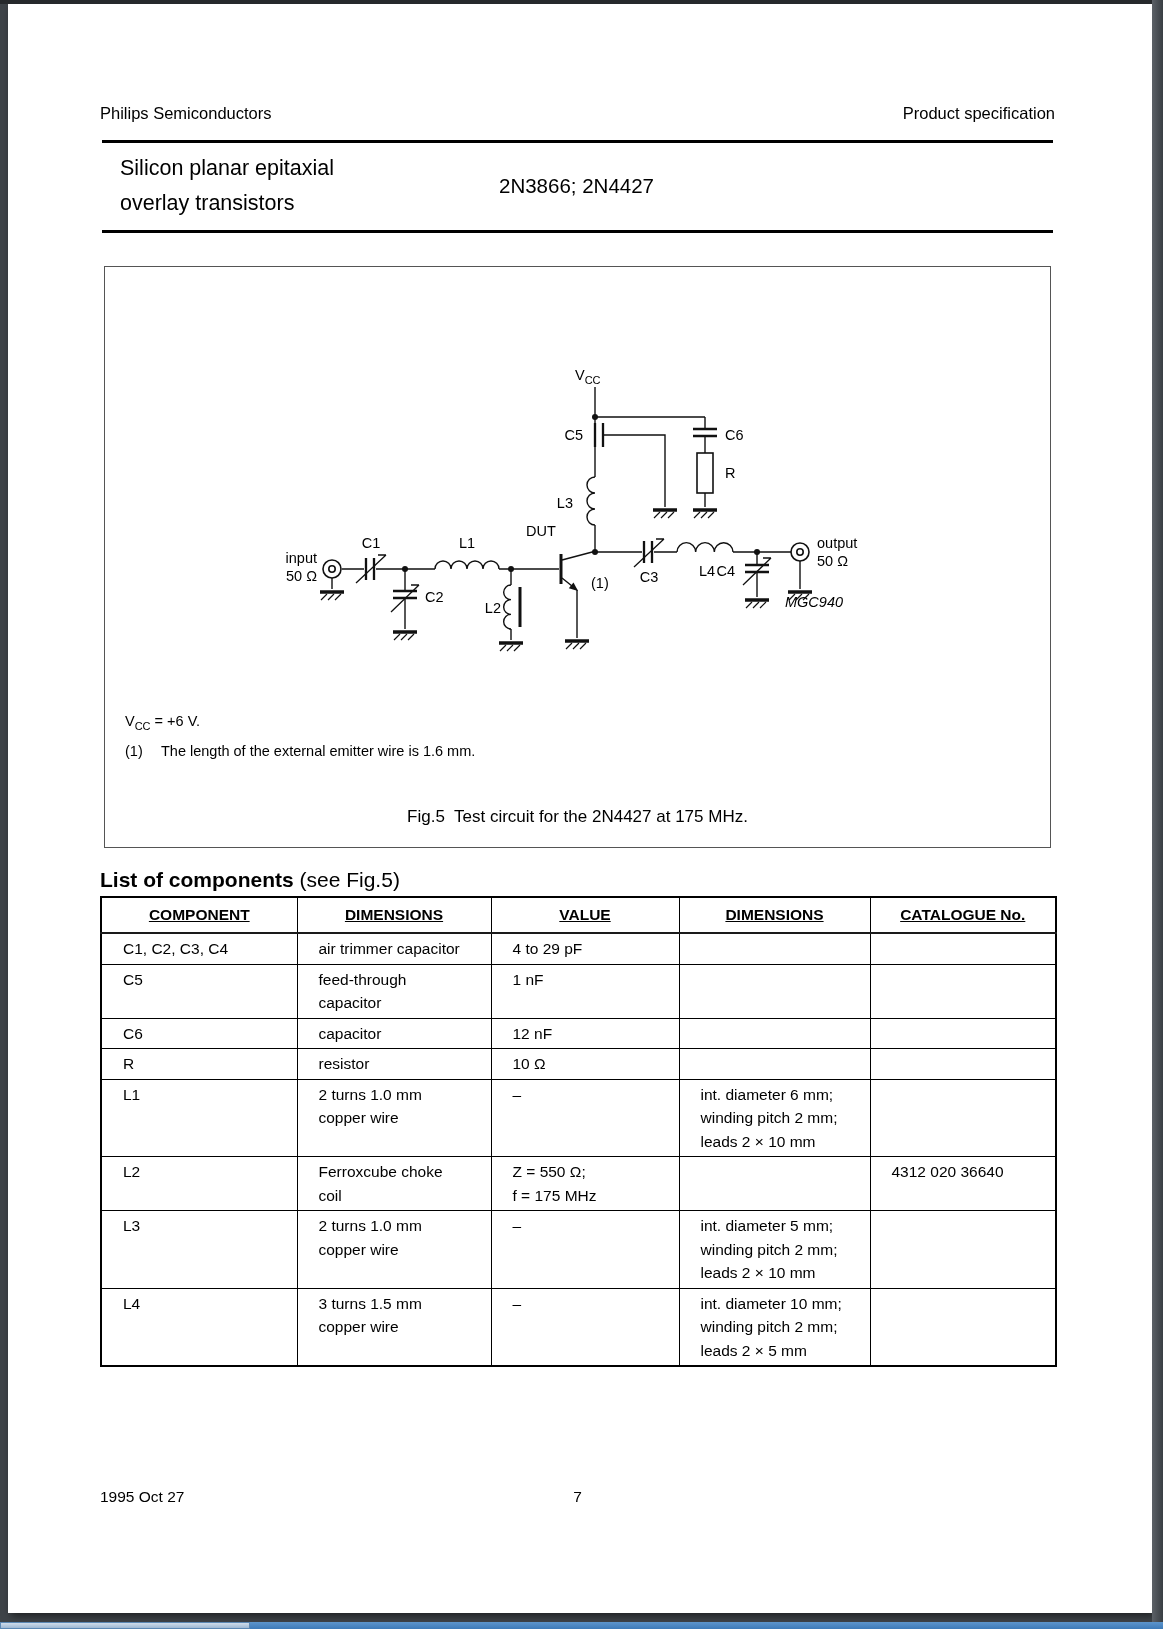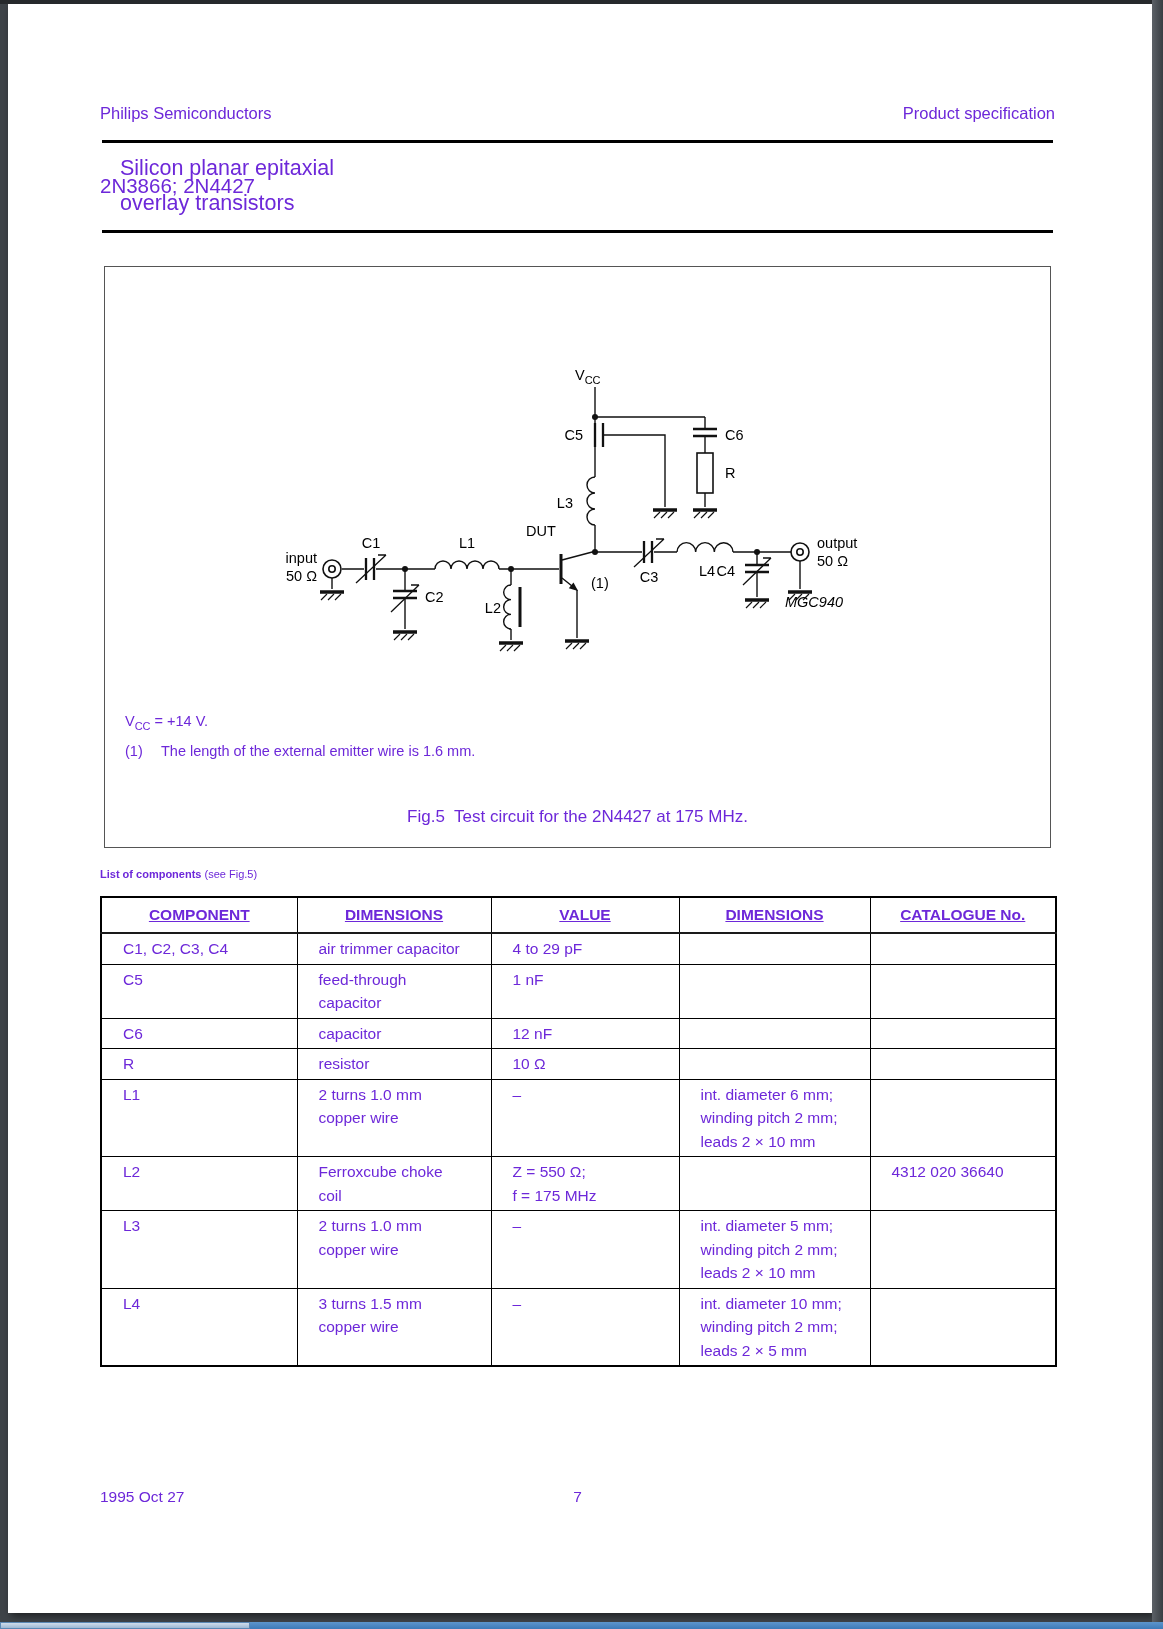--- a/index.html
+++ b/index.html
@@ -1,45 +1,45 @@
 <!DOCTYPE html>
 <html><head>
 <meta charset="utf-8">
 <style>
   html,body{margin:0;padding:0;background:#2e3236;}
   .viewport{position:relative;width:1163px;height:1629px;background:#3f4449;overflow:hidden;
-            font-family:"Liberation Sans",sans-serif;color:#6d28d9;}
+            font-family:"Liberation Sans",sans-serif;color:#000000;}
   .top-strip{position:absolute;top:0;left:0;width:100%;height:4px;background:#26292c;}
   .right-shade{position:absolute;top:0;left:1152px;width:11px;height:100%;
                background:linear-gradient(90deg,#5c6167,#393e43);}
   .page{position:absolute;left:8px;top:4px;width:1144px;height:1609px;background:#ffffff;
         box-shadow:3px 3px 8px rgba(0,0,0,.55);}
 
   
   .running-header{position:absolute;left:92px;top:100px;width:955px;display:flex;
                   justify-content:space-between;font-size:16.5px;}
   .rule{position:absolute;left:94px;width:951px;height:3px;background:#000;}
   .rule-top{top:136px;}
   .rule-bottom{top:226px;}
   .product-title{position:absolute;left:112px;top:147px;font-size:21.5px;line-height:35px;}
-  .type-numbers{position:absolute;left:92px;top:170px;width:953px;text-align:left;font-size:20.5px;}
+  .type-numbers{position:absolute;left:92px;top:170px;width:953px;text-align:center;font-size:20.5px;}
 
   
   .figure-box{position:absolute;left:96px;top:262px;width:947px;height:582px;
               border:1px solid #555;box-sizing:border-box;}
   svg.circuit{position:absolute;left:0;top:0;width:945px;height:430px;display:block;}
   svg.circuit text{font-family:"Liberation Sans",sans-serif;font-size:14.5px;fill:#000;}
   .fig-notes{position:absolute;left:20px;top:442px;font-size:14.5px;line-height:25px;}
   .fig-notes sub{font-size:11px;}
   .note-ref{display:inline-block;min-width:36px;}
   .fig-caption{position:absolute;left:0;bottom:20px;width:100%;text-align:center;
                font-size:17px;white-space:pre;}
 
   
-  .loc-heading{position:absolute;left:92px;top:864px;font-size:11px;}
+  .loc-heading{position:absolute;left:92px;top:864px;font-size:21px;}
   .loc-heading b{font-weight:bold;}
   table.comp-table{position:absolute;left:92px;top:892px;width:955px;border-collapse:collapse;
                    font-size:15.5px;border:2px solid #000;table-layout:fixed;}
   table.comp-table th{border:1px solid #000;border-bottom:2px solid #1a1a1a;font-weight:bold;
                       text-align:center;padding:8px 4px;text-decoration:underline;}
   table.comp-table td{border:1px solid #000;padding:3px 21px;vertical-align:top;
                       line-height:23.5px;white-space:pre-line;text-align:left;}
 
   
   .footer-date{position:absolute;left:92px;top:1484px;font-size:15.5px;}
@@ -161,21 +161,21 @@
         <text x="362" y="281" text-anchor="middle">L1</text>
         <text x="396" y="346" text-anchor="end">L2</text>
         <text x="468" y="241" text-anchor="end">L3</text>
         <text x="602" y="309" text-anchor="middle">L4</text>
         <text x="436" y="269" text-anchor="middle">DUT</text>
         <text x="486" y="321" font-size="13">(1)</text>
         <text x="680" y="340" font-size="11.5" font-style="italic" fill="#333">MGC940</text>
       </svg>
 
       <div class="fig-notes">
-        <div><span>V</span><sub>CC</sub><span> = +14 V.</span></div>
+        <div><span>V</span><sub>CC</sub><span> = +6 V.</span></div>
         <div><span class="note-ref">(1)</span><span>The length of the external emitter wire is 1.6 mm.</span></div>
       </div>
 
       <div class="fig-caption">Fig.5  Test circuit for the 2N4427 at 175 MHz.</div>
     </div>
 
     <div class="loc-heading">
       <b>List of components</b><span> (see Fig.5)</span>
     </div>
 

